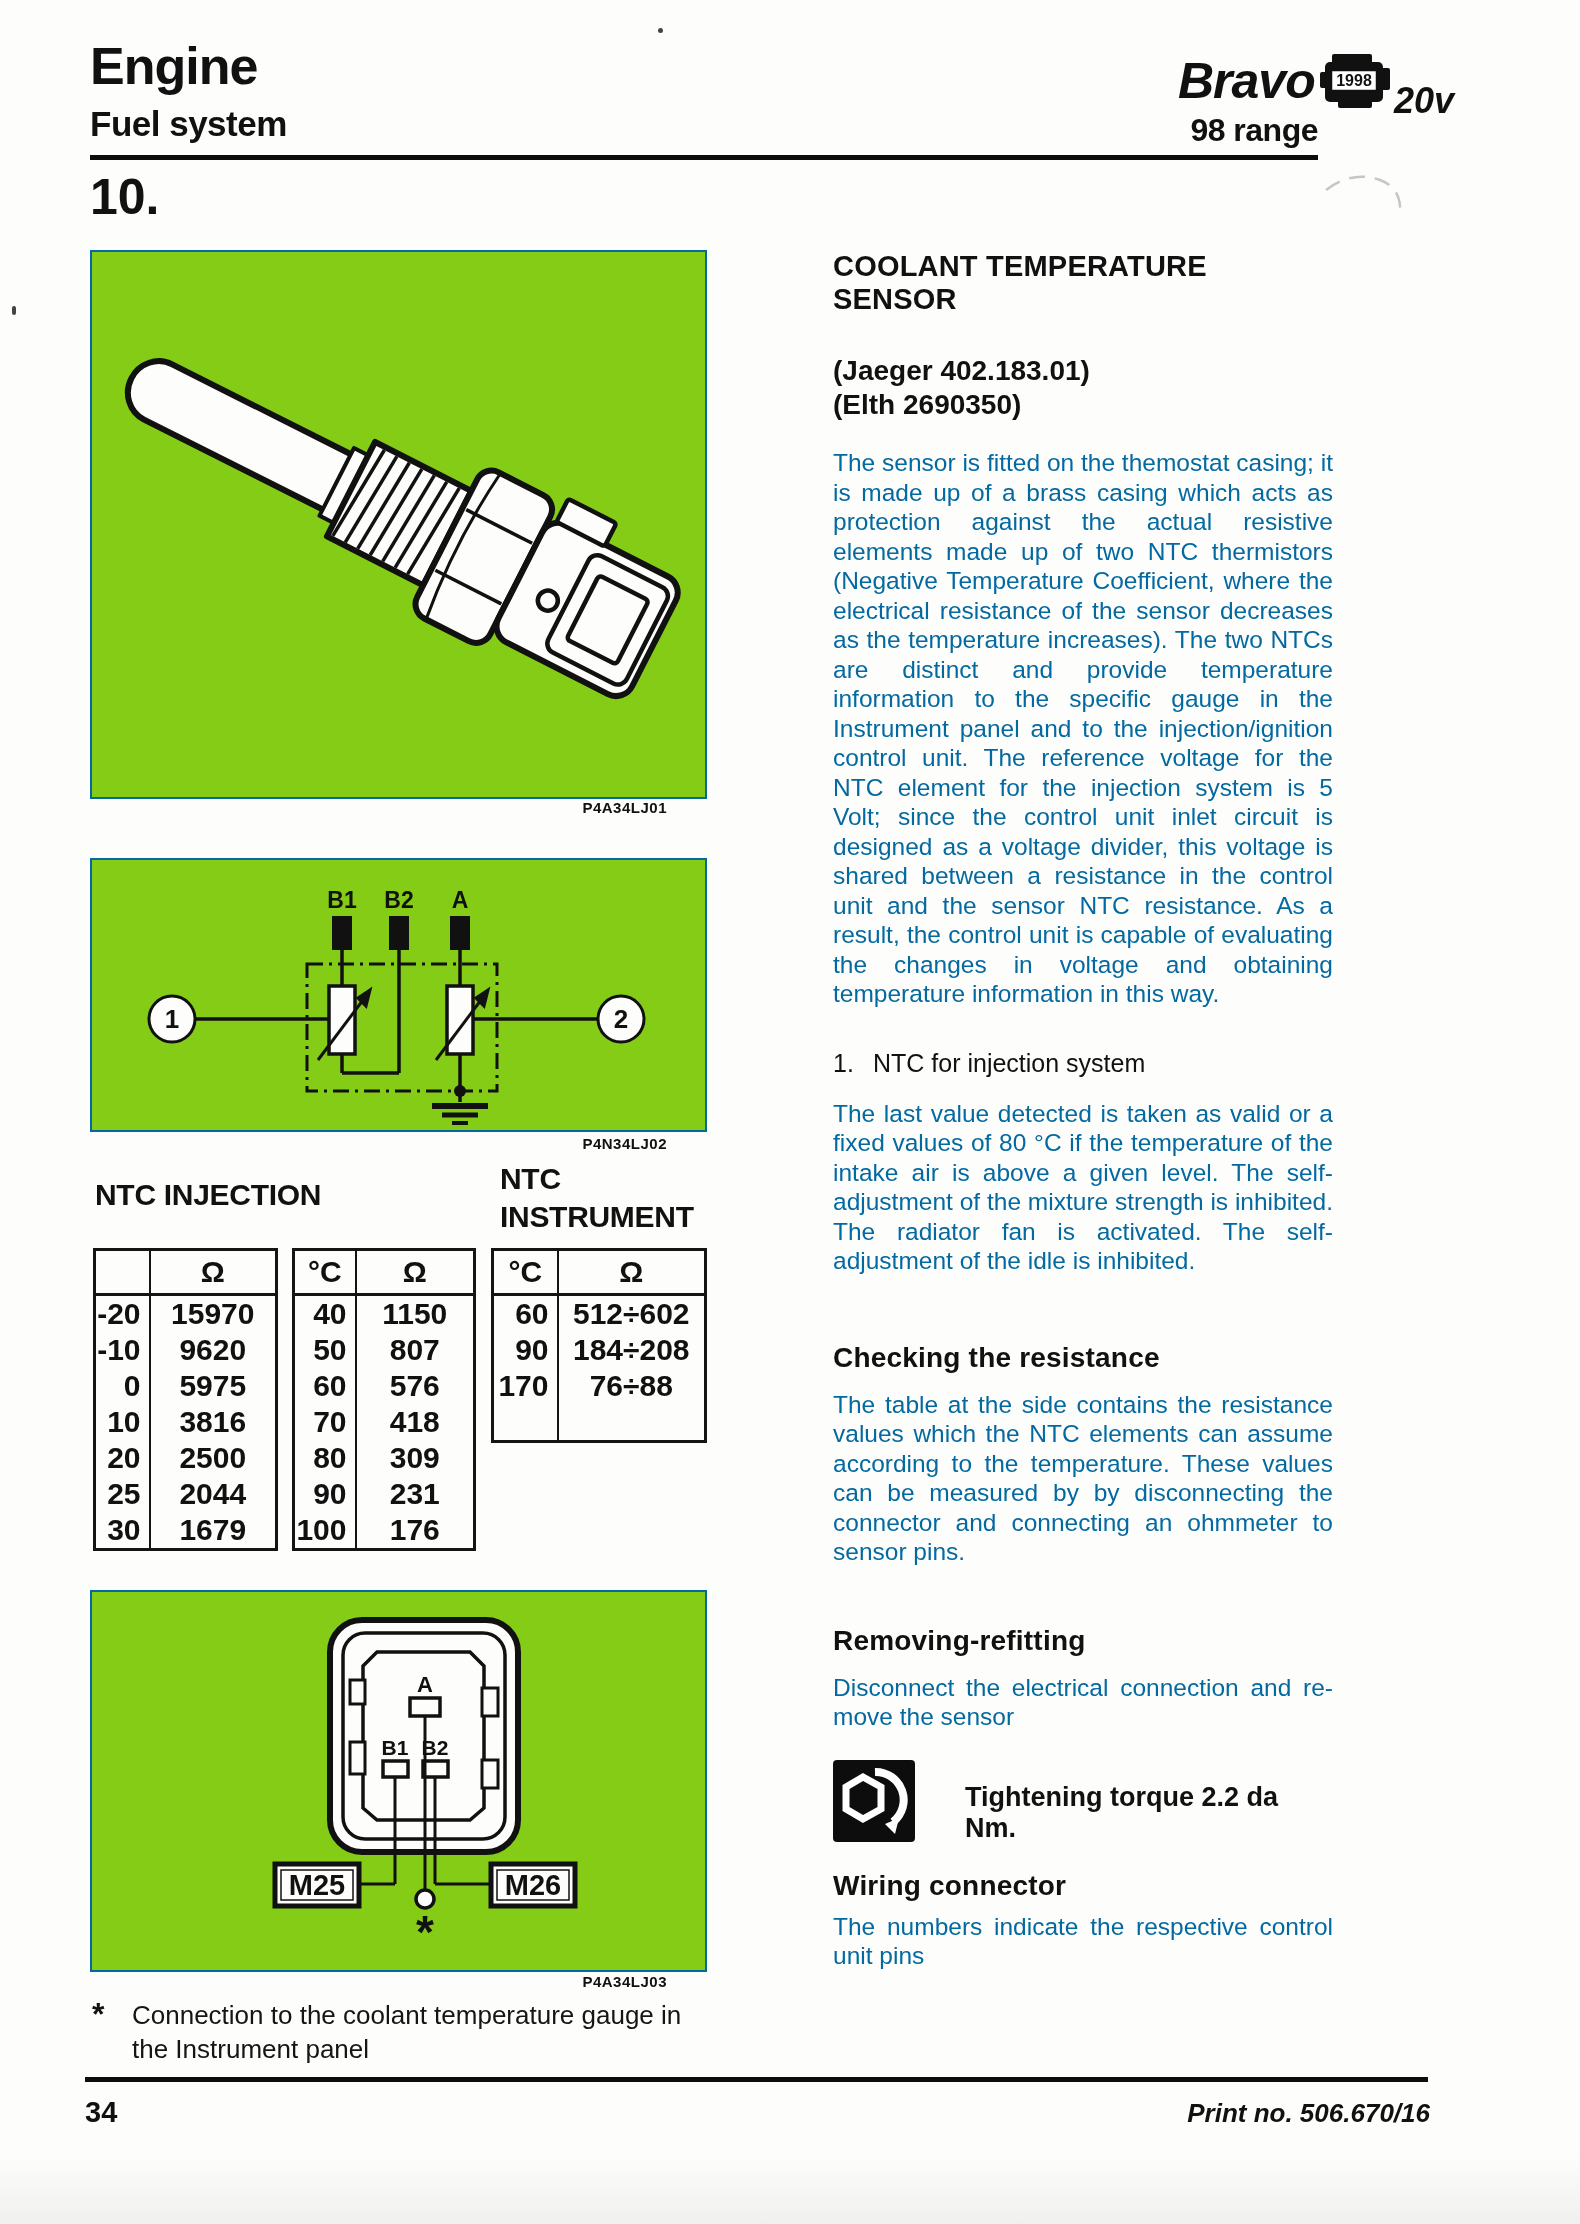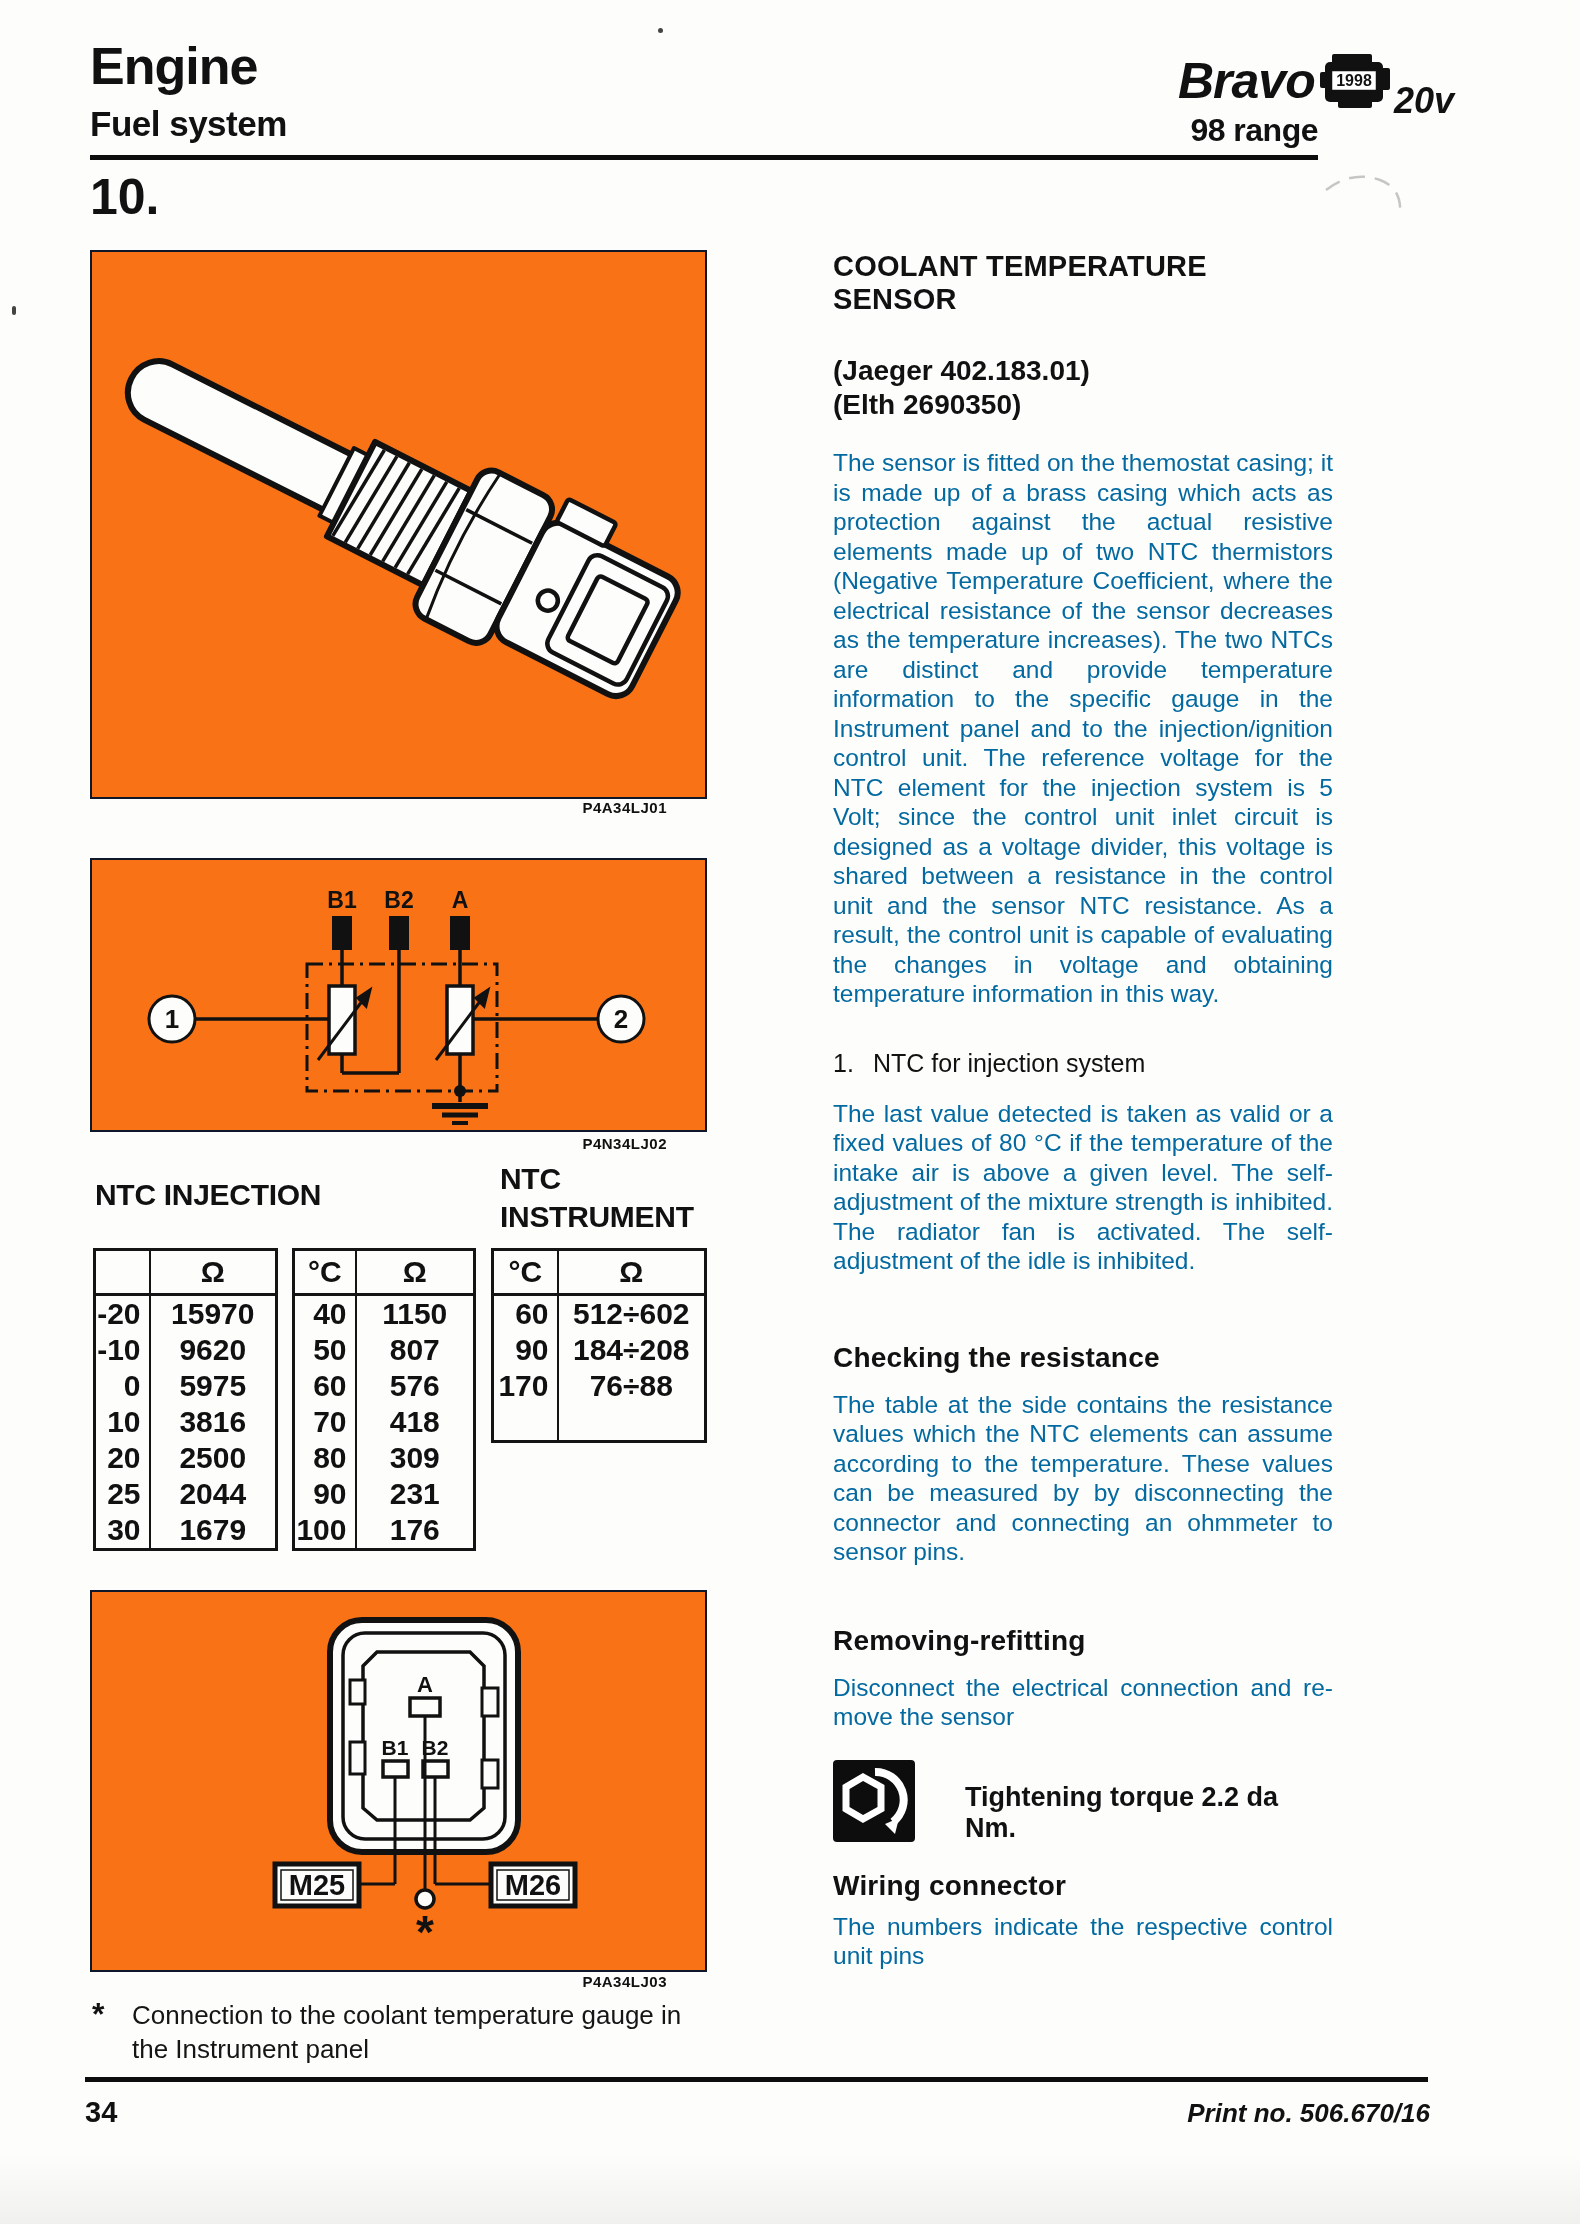--- a/index.html
+++ b/index.html
@@ -23,21 +23,21 @@
   .h-fuel{left:90px;top:104px;font-size:35px;font-weight:700;letter-spacing:-0.5px;}
   .h-rule{left:90px;top:155px;width:1228px;height:5px;background:#0d0d0d;}
   .h-ten{left:90px;top:168px;font-size:50px;font-weight:700;}
   .h-bravo{left:1178px;top:52px;font-size:50px;font-weight:700;font-style:italic;letter-spacing:-1px;}
   .h-20v{left:1394px;top:80px;font-size:36px;font-weight:700;font-style:italic;}
   .h-range{left:1090px;top:112px;width:228px;text-align:right;font-size:32px;font-weight:700;letter-spacing:-0.5px;}
   .engine-badge{left:1320px;top:48px;}
   .scan-curve{left:1322px;top:168px;opacity:.55;}
   .speck{position:absolute;background:#444;border-radius:50%;}
   
-  .figbox{border:2px solid #0f172a;background:#f97316;}
+  .figbox{border:2px solid #0369a1;background:#84cc16;}
   .fig1{left:90px;top:250px;width:613px;height:545px;}
   .fig2{left:90px;top:858px;width:613px;height:270px;}
   .fig3{left:90px;top:1590px;width:613px;height:378px;}
   .fig-caption{left:90px;width:613px;text-align:right;padding-right:36px;box-sizing:border-box;
     font-size:15px;font-weight:700;letter-spacing:0.5px;}
   .cap1{top:799px;}
   .cap2{top:1135px;}
   .cap3{top:1973px;}
   
   .tbl-head{font-size:30px;font-weight:700;letter-spacing:-0.3px;line-height:38px;}

